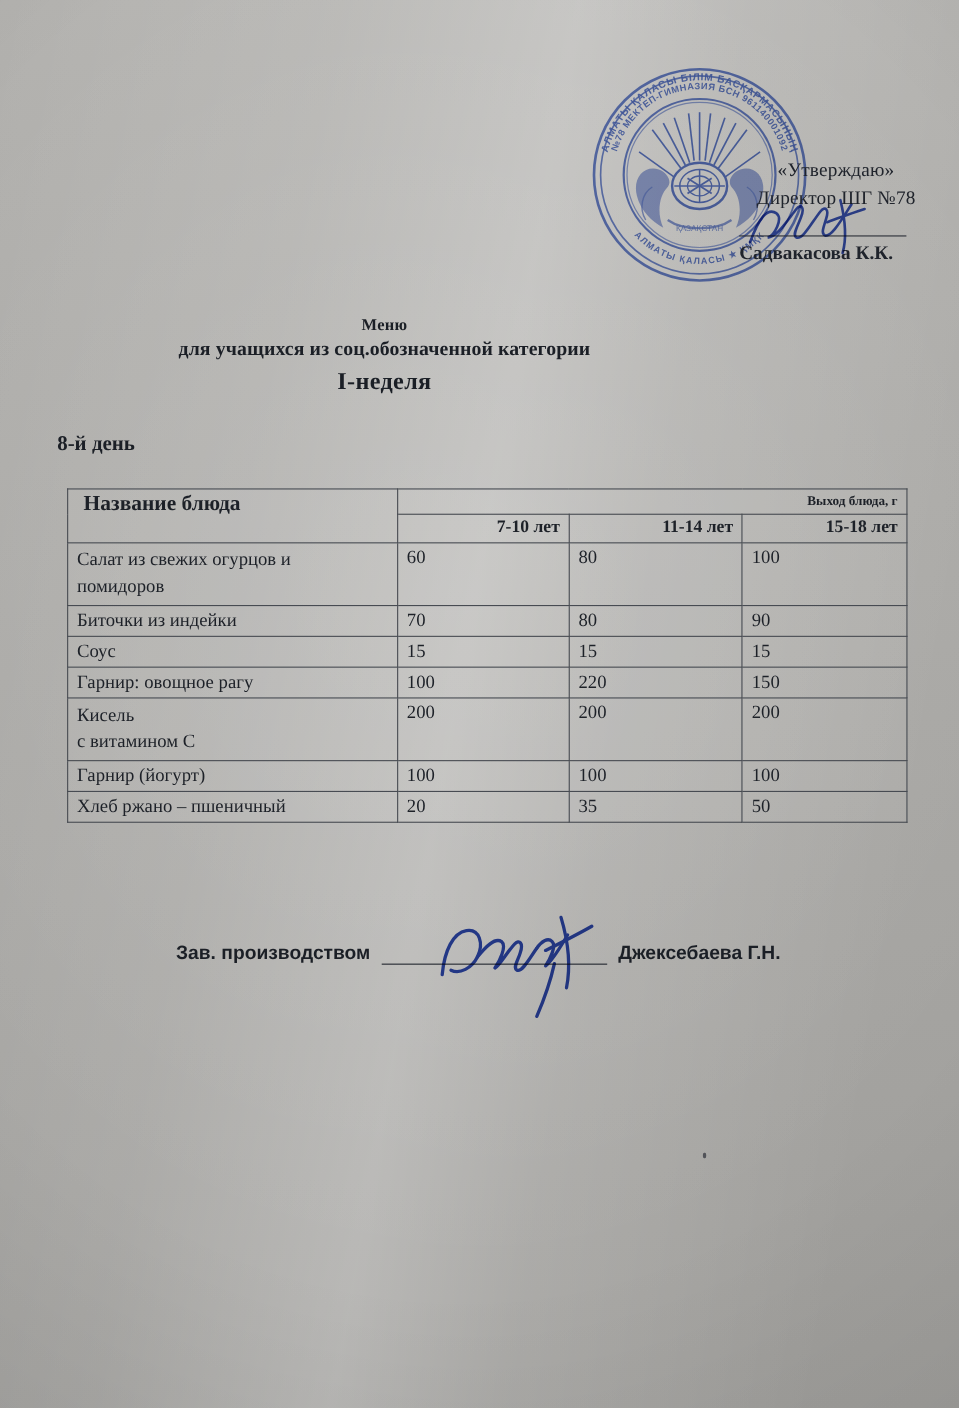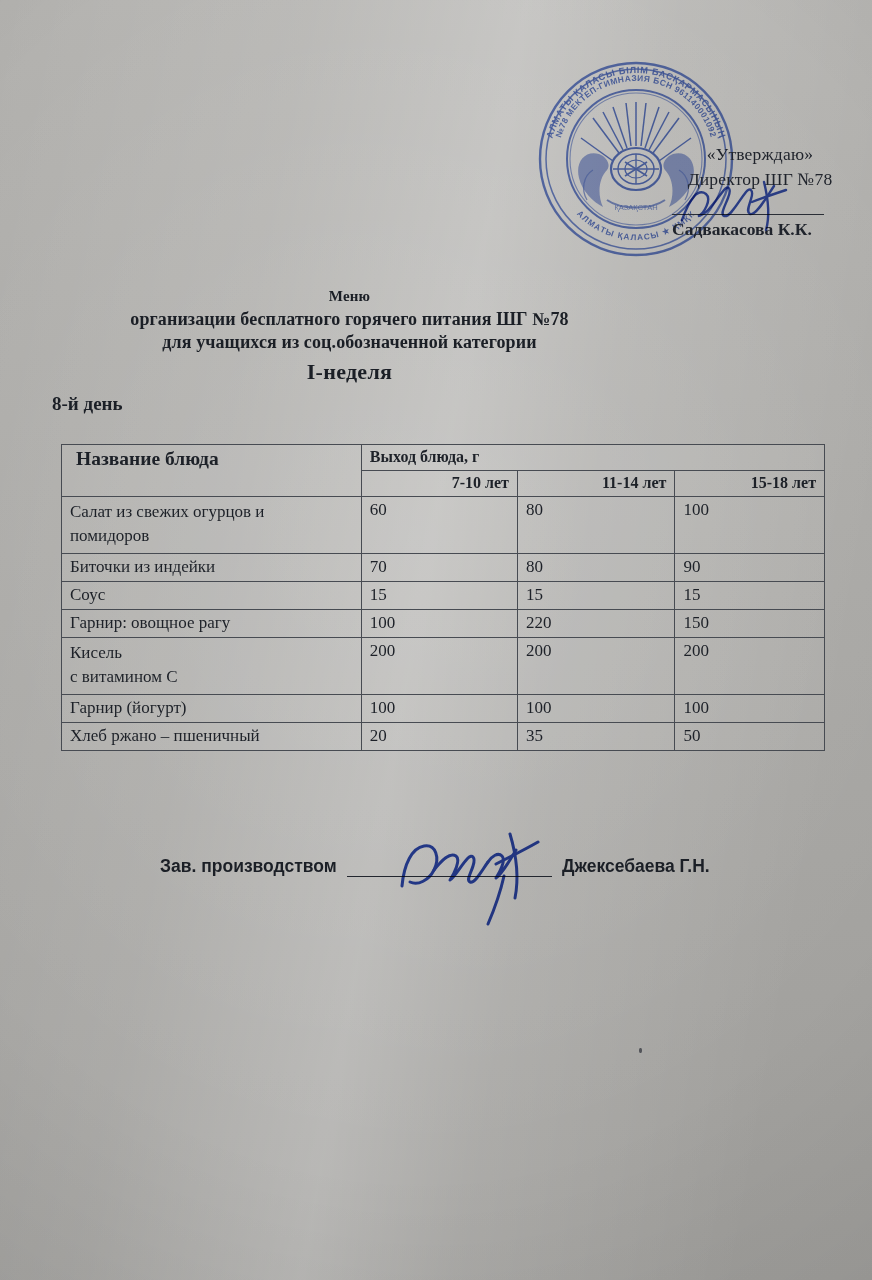--- a/index.html
+++ b/index.html
@@ -137,22 +137,22 @@
     border: 1.5px solid #474b52;
     padding: 3px 8px 4px 8px;
     color: #1d2128;
     font-size: 17px;
     text-align: left;
     vertical-align: top;
     background: transparent;
   }
   #menu-table th {
     font-weight: bold;
-    font-size: 16px;
-    text-align: left;
+    font-size: 12px;
+    text-align: right;
     white-space: nowrap;
   }
   #menu-table th.left-head {
     text-align: left;
     padding-left: 14px;
     font-size: 19.5px;
   }
   #menu-table th.age-head {
     text-align: right;
     padding-left: 11px;
@@ -294,21 +294,20 @@
   <svg id="dir-sign" viewBox="0 0 130 60">
     <g stroke="#2f4bb8" fill="none" stroke-width="2.4" stroke-linecap="round">
       <path d="M6,44 C14,22 22,12 30,18 C36,23 28,38 22,40 C30,40 40,24 48,14 C52,9 56,12 52,22 C49,30 44,38 48,40 C54,42 62,26 70,16 C74,11 78,14 75,23 C73,30 70,36 74,38 C80,40 90,22 98,10"></path>
       <path d="M88,6 C92,22 94,40 90,54"></path>
       <path d="M76,26 C86,22 98,18 110,14"></path>
     </g>
   </svg>
 
   <div id="heading">
     <div class="h-menu">Меню</div>
-    <div class="h-org">организации бесплатного горячего питания ШГ №78</div>
     <div class="h-cat">для учащихся из соц.обозначенной категории</div>
     <div class="h-week">I-неделя</div>
   </div>
 
   <div id="day-label">8-й день</div>
 
   <table id="menu-table">
     <tbody>
         <tr>
       <th class="left-head c-name" rowspan="2">Название блюда</th>

